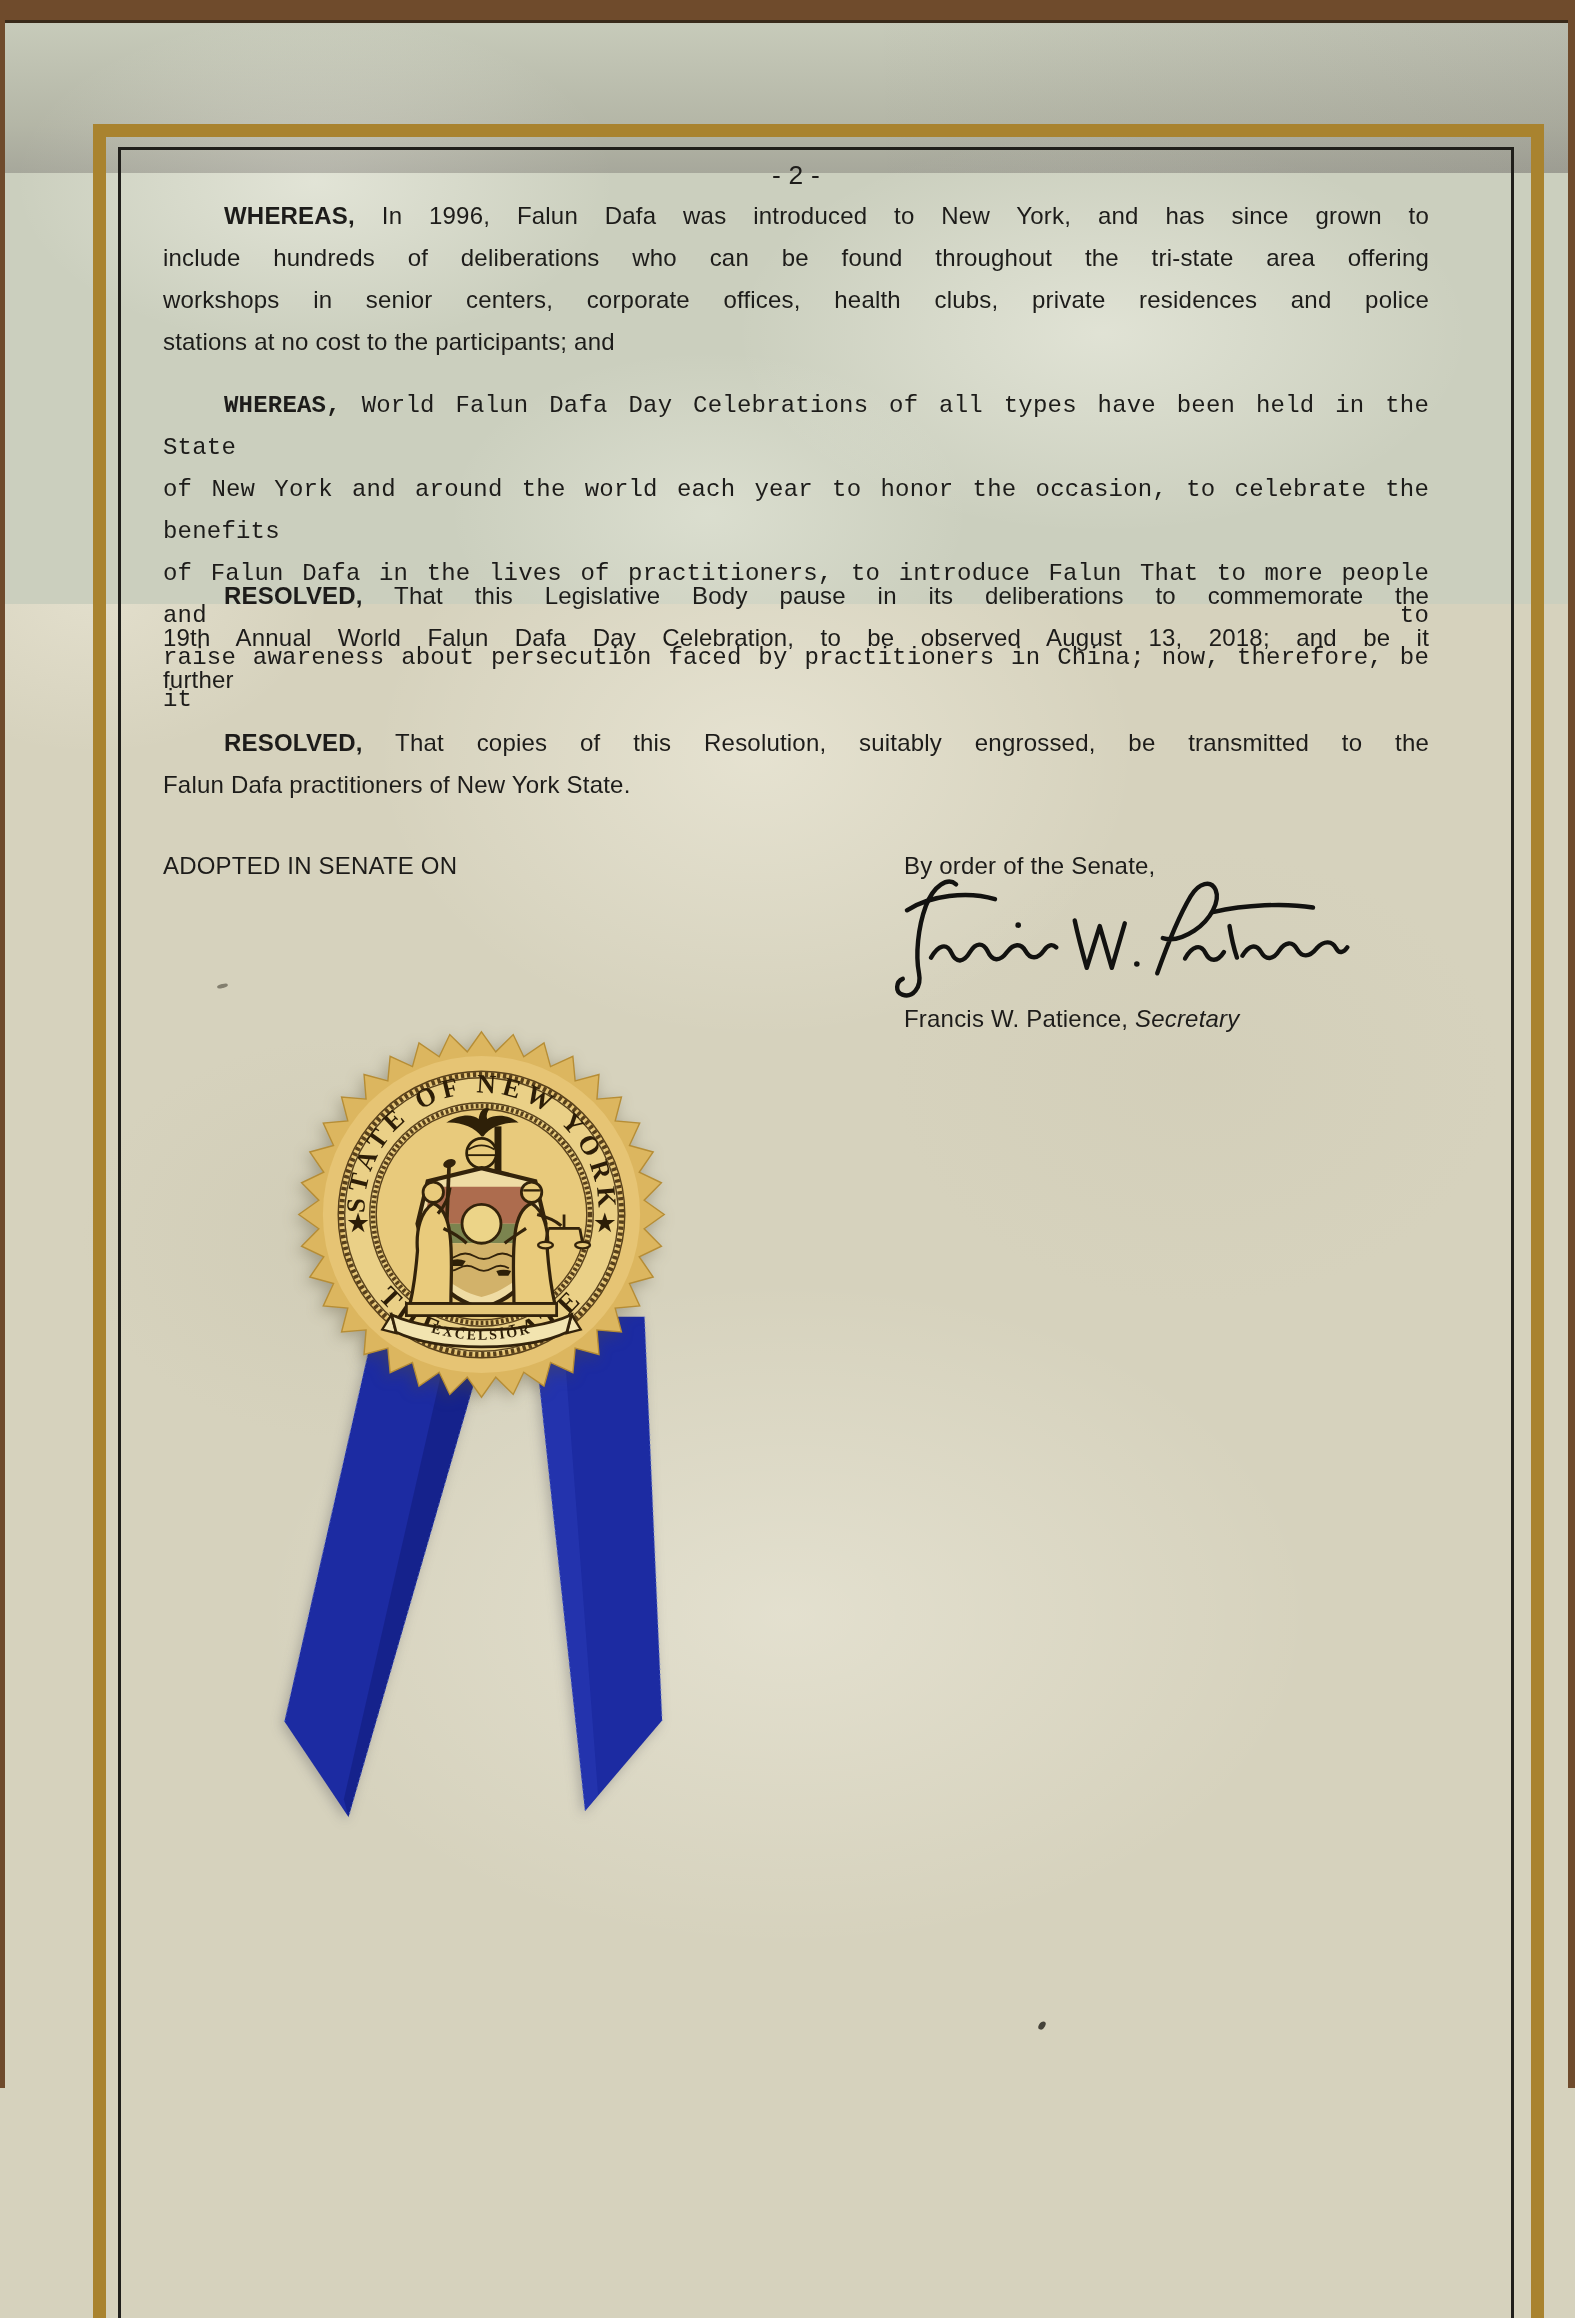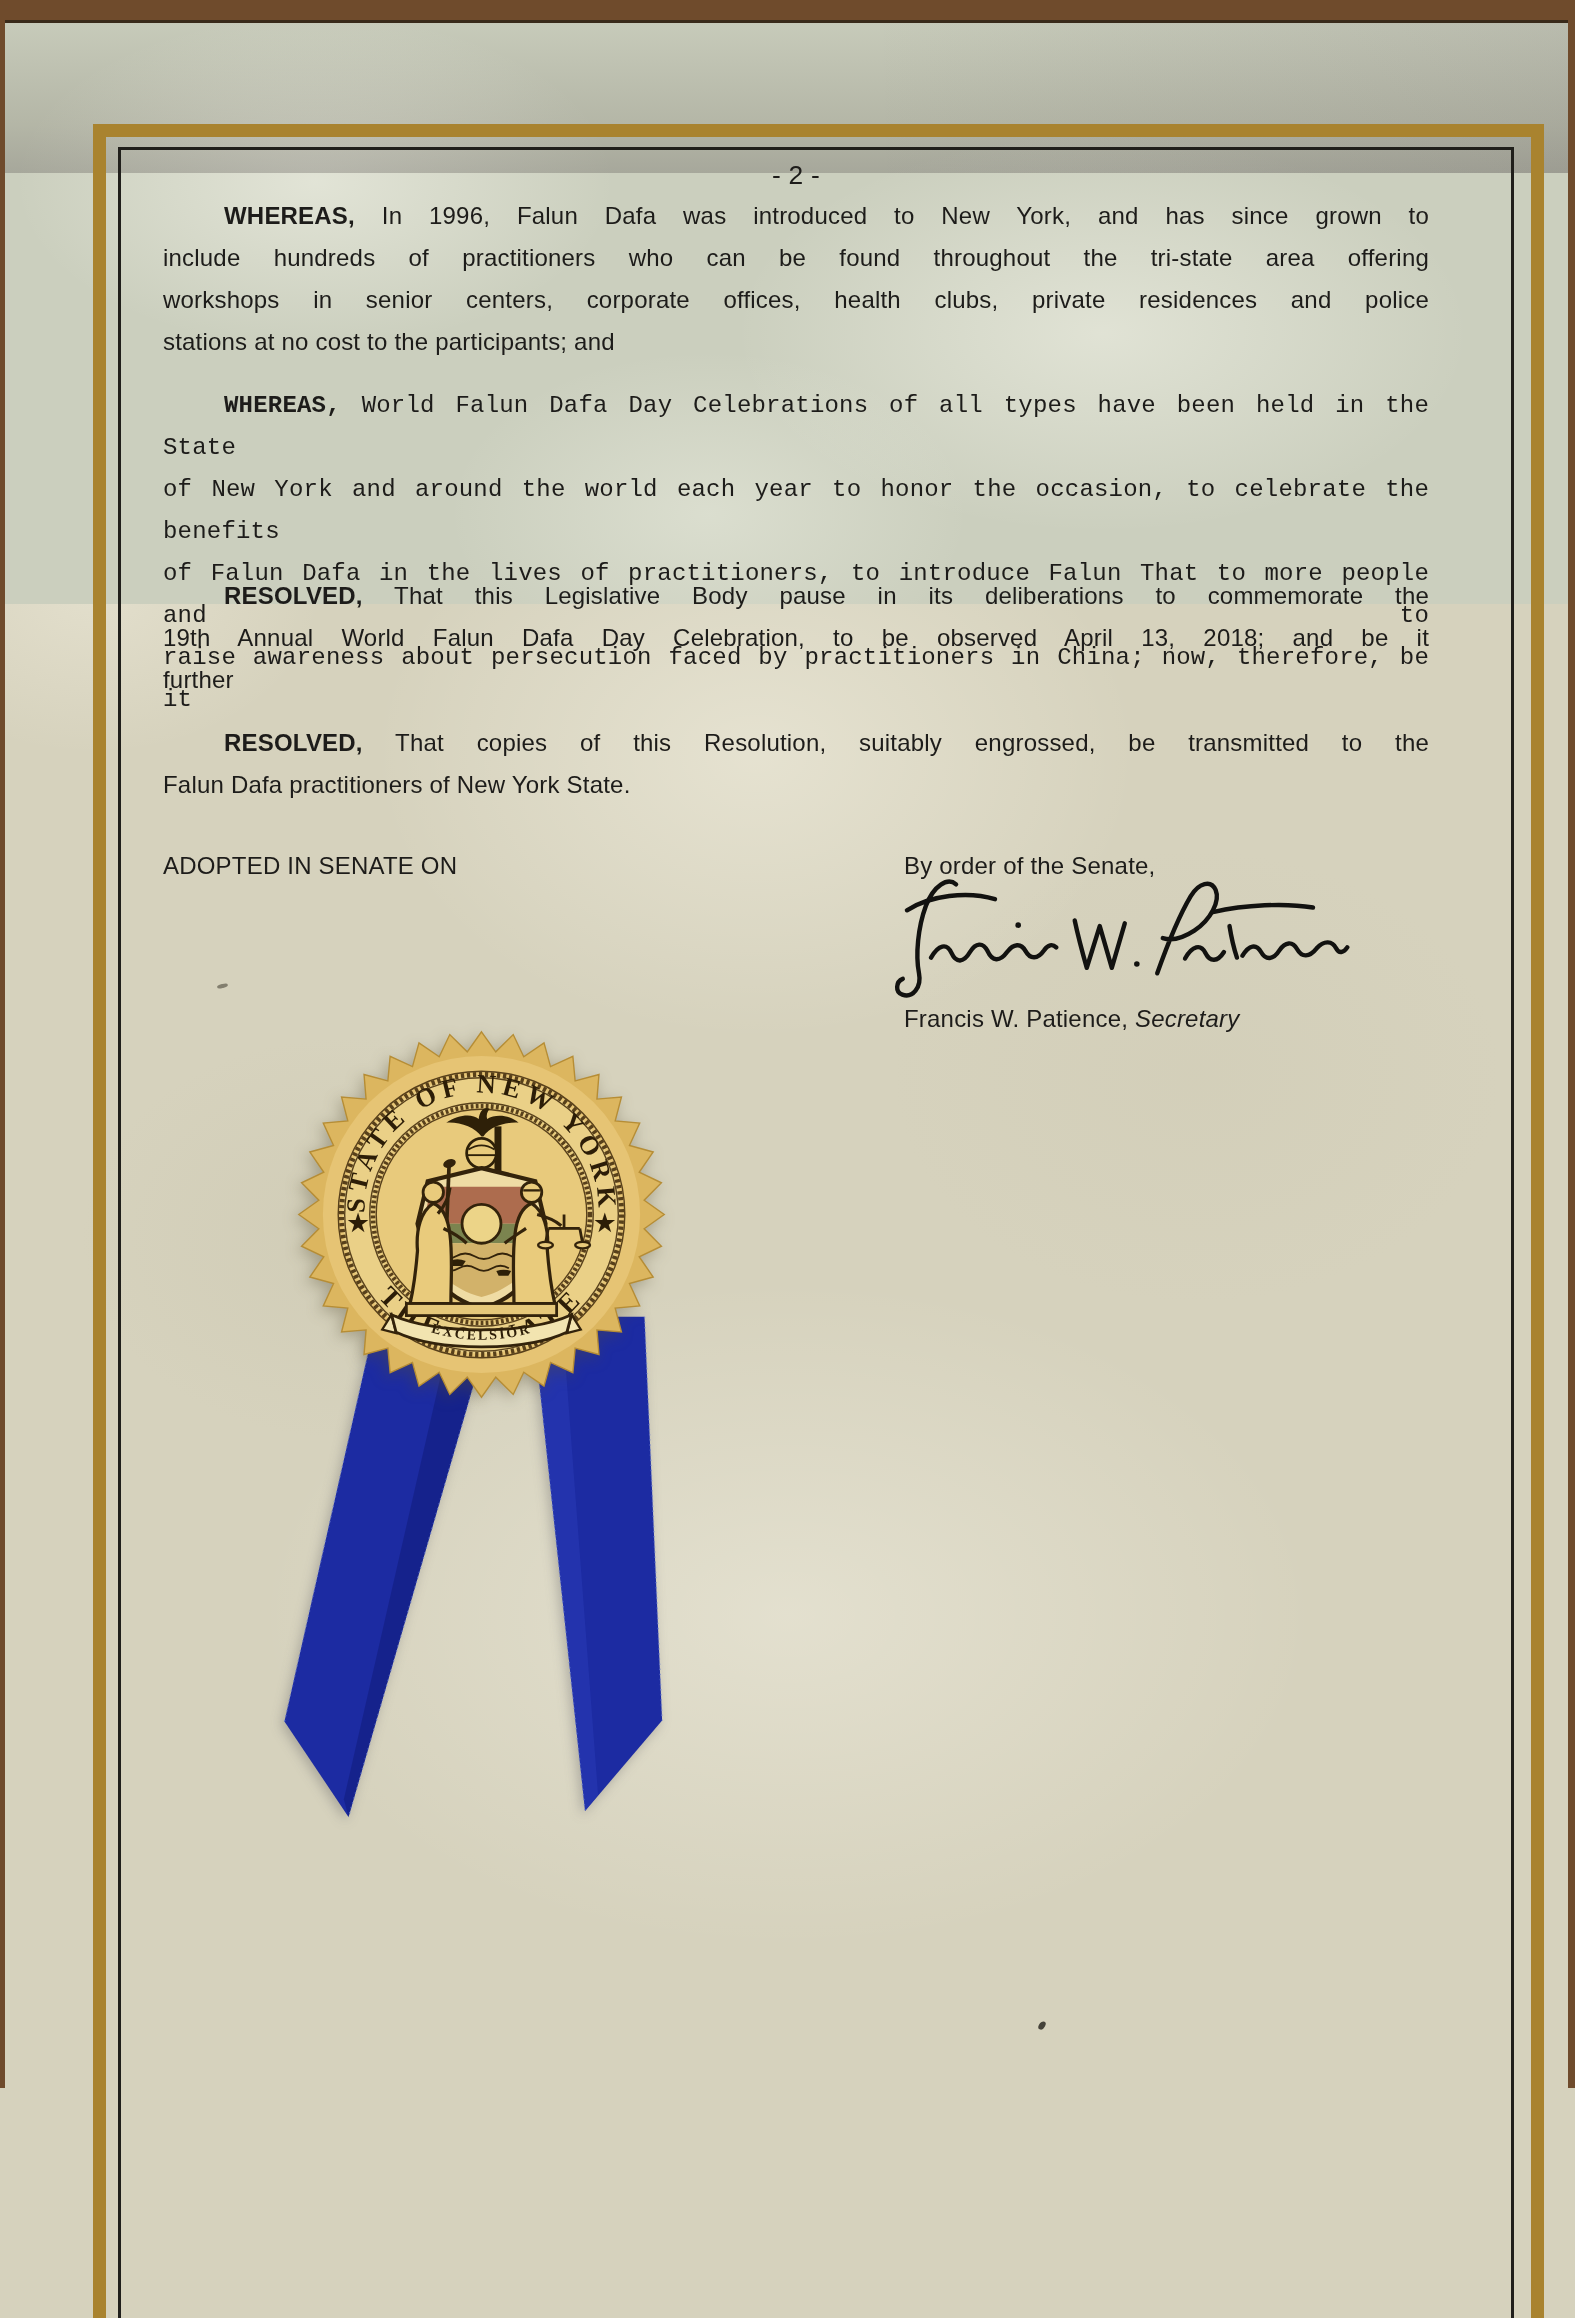--- a/index.html
+++ b/index.html
@@ -75,35 +75,35 @@
   <div class="abs rule-gold"></div>
   <div class="abs rule-black"></div>
 
   <div class="abs speck-a"></div>
   <div class="abs speck-b"></div>
 
   <div class="abs doc col pagenum" style="top:160px;">- 2 -</div>
 
   <div class="abs doc col" style="top:195px;">
     <div class="tl j"><span class="ind"></span><b class="lead">WHEREAS,</b><span> In 1996, Falun Dafa was introduced to New York, and has since grown to</span></div>
-    <div class="tl j">include hundreds of practitioners who can be found throughout the tri-state area offering</div>
+    <div class="tl j">include hundreds of deliberations who can be found throughout the tri-state area offering</div>
     <div class="tl j">workshops in senior centers, corporate offices, health clubs, private residences and police</div>
     <div class="tl l">stations at no cost to the participants; and</div>
   </div>
 
   <div class="abs doc col" style="top:385px;font-family:Liberation Mono, monospace;">
     <div class="tl j"><span class="ind"></span><b class="lead">WHEREAS,</b><span> World Falun Dafa Day Celebrations of all types have been held in the State</span></div>
     <div class="tl j">of New York and around the world each year to honor the occasion, to celebrate the benefits</div>
     <div class="tl j">of Falun Dafa in the lives of practitioners, to introduce Falun That to more people and to</div>
     <div class="tl l">raise awareness about persecution faced by practitioners in China; now, therefore, be it</div>
   </div>
 
   <div class="abs doc col" style="top:575px;">
     <div class="tl j"><span class="ind"></span><b class="lead">RESOLVED,</b><span> That this Legislative Body pause in its deliberations to commemorate the</span></div>
-    <div class="tl j">19th Annual World Falun Dafa Day Celebration, to be observed April 13, 2018; and be it</div>
+    <div class="tl j">19th Annual World Falun Dafa Day Celebration, to be observed August 13, 2018; and be it</div>
     <div class="tl l">further</div>
   </div>
 
   <div class="abs doc col" style="top:722px;">
     <div class="tl j"><span class="ind"></span><b class="lead">RESOLVED,</b><span> That copies of this Resolution, suitably engrossed, be transmitted to the</span></div>
     <div class="tl l">Falun Dafa practitioners of New York State.</div>
   </div>
 
   <div class="abs doc" style="left:163px;top:845px;width:696px;">
     <div class="tl l bold">ADOPTED IN SENATE ON</div>

